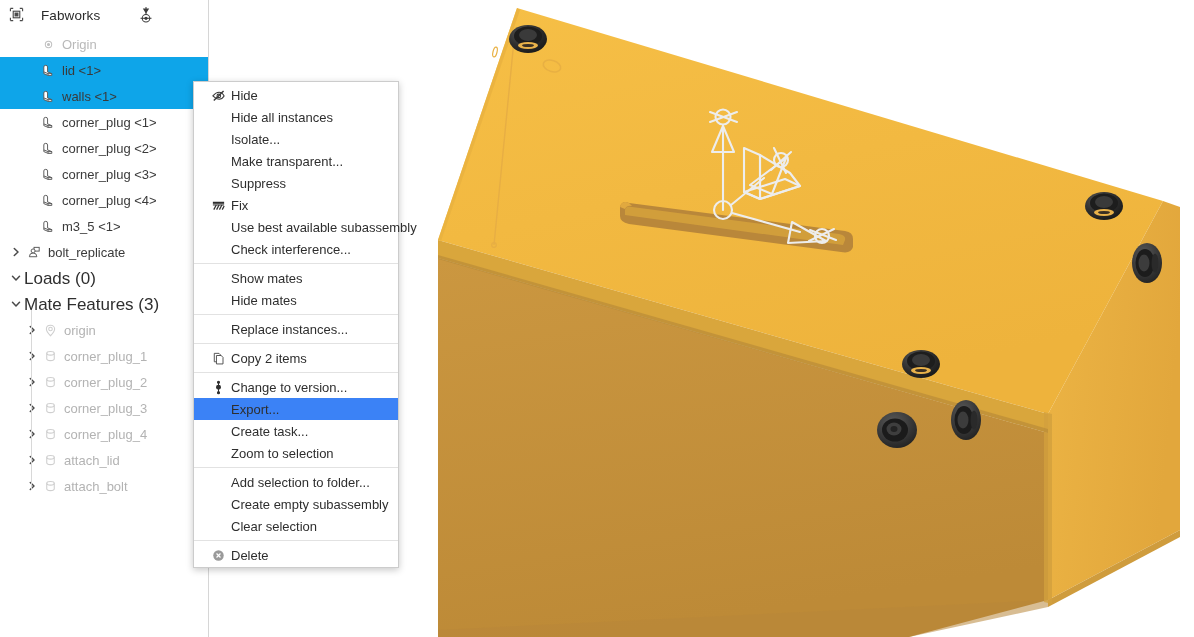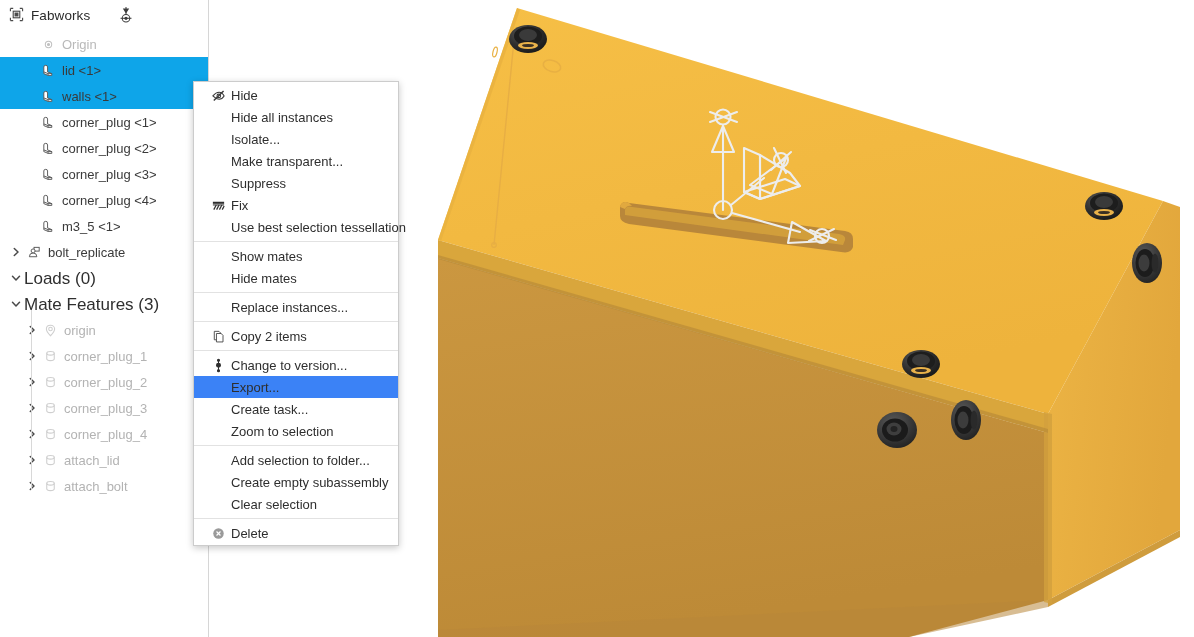--- a/index.html
+++ b/index.html
@@ -35,21 +35,21 @@
     font-size: 13px;
     color: #333333;
     overflow: hidden;
     z-index: 5;
   }
   .tree-header {
     display: flex;
     align-items: center;
     height: 31px;
     padding-left: 9px;
-    gap: 7px;
+    gap: 17px;
   }
   .tree-header .title {
     font-size: 13.5px;
     color: #2b2b2b;
     letter-spacing: .1px;
   }
   .tree-header .hdr-icon2 { margin-left: 22px; }
 
   .tree-row {
     display: flex;
@@ -583,21 +583,25 @@
                 <line x1="12" y1="12.4" x2="14" y2="8.6"></line>
               </g>
               <line x1="2" y1="7.4" x2="14" y2="7.4" stroke-width="1.1"></line>
             </g>
           </svg>
         </span>
         <span class="mlabel">Fix</span>
       </div>
       <div class="menu-item">
         <span class="mic"></span>
-        <span class="mlabel">Use best selection tessellation</span>
+        <span class="mlabel">Use best available subassembly</span>
+      </div>
+      <div class="menu-item">
+        <span class="mic"></span>
+        <span class="mlabel">Check interference...</span>
       </div>
       <div class="menu-sep"></div>
       <div class="menu-item">
         <span class="mic"></span>
         <span class="mlabel">Show mates</span>
       </div>
       <div class="menu-item">
         <span class="mic"></span>
         <span class="mlabel">Hide mates</span>
       </div>

